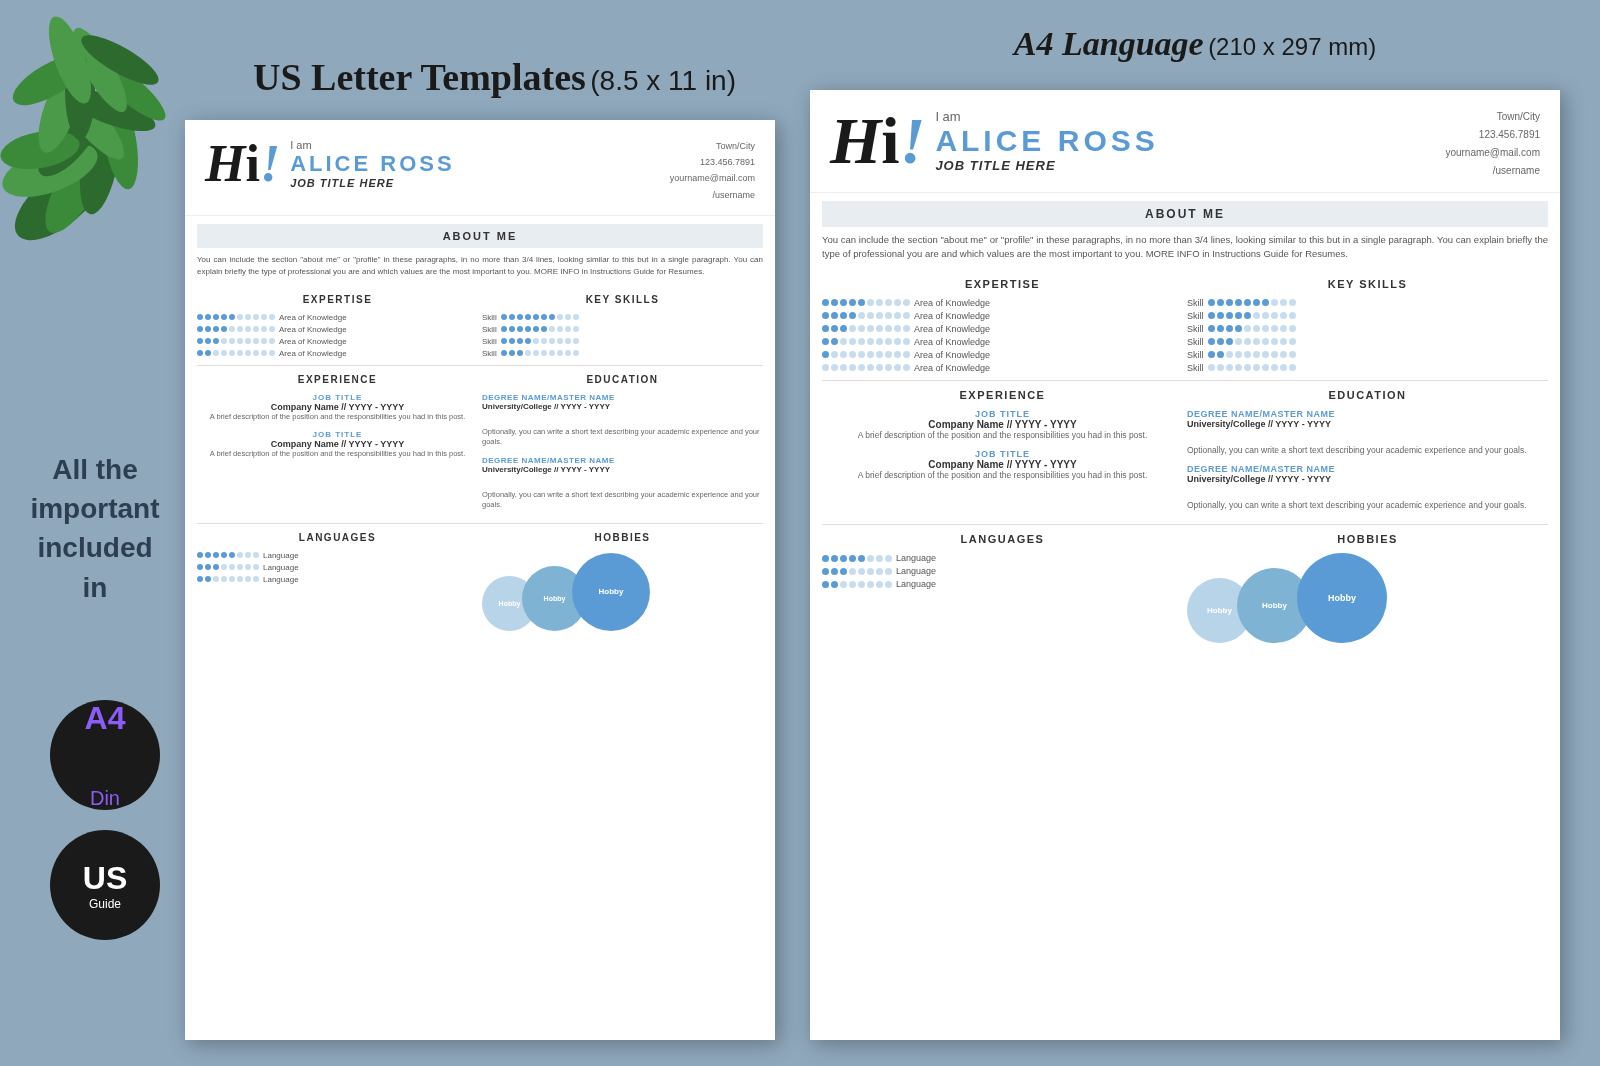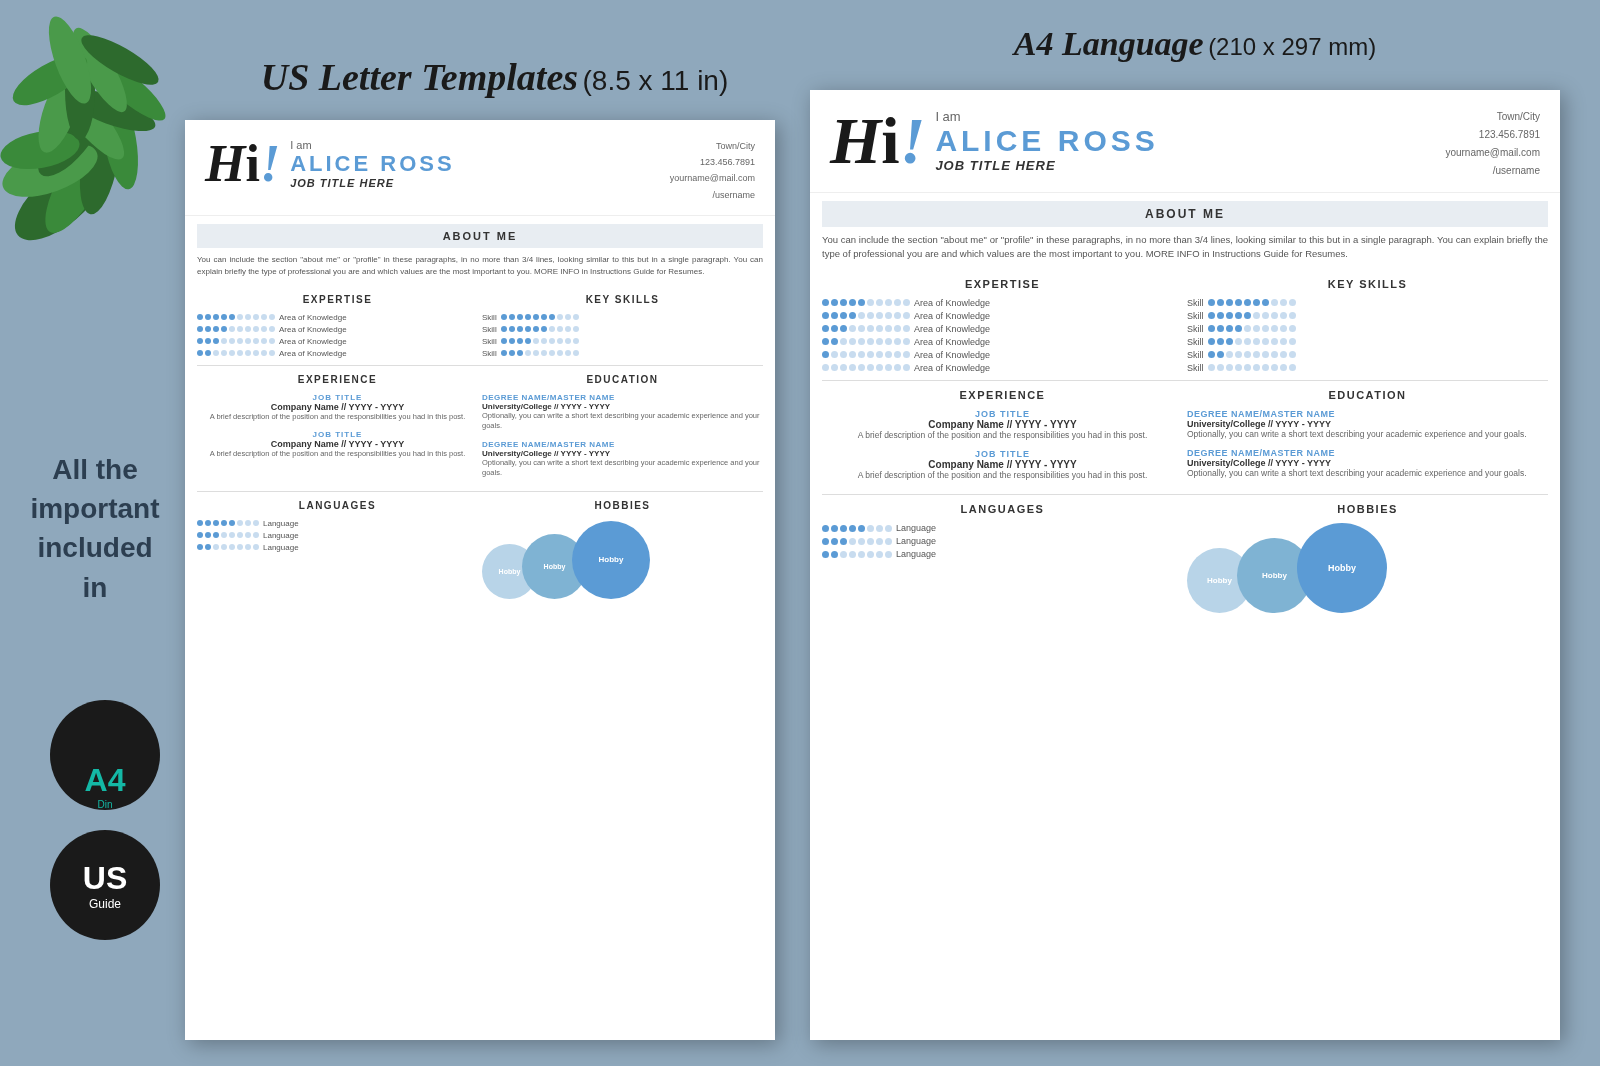--- a/index.html
+++ b/index.html
@@ -47,32 +47,32 @@
       position: absolute;
       left: 50px;
       top: 700px;
       width: 110px;
       height: 110px;
       background: #1a1a1a;
       border-radius: 50%;
       display: flex;
       flex-direction: column;
       align-items: center;
-      justify-content: flex-end;
-      color: #14b8a6;
+      justify-content: space-between;
+      color: #8b5cf6;
       z-index: 5;
     }
 
     .badge-a4 .badge-main {
       font-size: 32px;
       font-weight: bold;
     }
 
     .badge-a4 .badge-sub {
-      font-size: 10px;
+      font-size: 20px;
     }
 
     .badge-us {
       position: absolute;
       left: 50px;
       top: 830px;
       width: 110px;
       height: 110px;
       background: #1a1a1a;
       border-radius: 50%;
@@ -110,21 +110,20 @@
       left: 820px;
       right: 30px;
       text-align: center;
       z-index: 5;
     }
 
     .header-title {
       font-family: 'Georgia', serif;
       font-size: 38px;
       color: #1a1a1a;
-      font-style: italic;
       font-weight: bold;
       display: inline;
       margin-left: 19px;
     }
 
     .header-title-right {
       font-family: 'Georgia', serif;
       font-size: 34px;
       color: #1a1a1a;
       font-style: italic;
@@ -341,20 +340,21 @@
     .university-text {
       font-size: 8px;
       font-weight: bold;
       color: #333;
     }
 
     .edu-desc {
       font-size: 7.5px;
       color: #666;
       line-height: 1.4;
+      margin-top: 16px;
     }
 
     
     .resume-right .hi-text {
       font-size: 66px;
     }
 
     .resume-right .name-text {
       font-size: 28px;
       letter-spacing: 4px;

